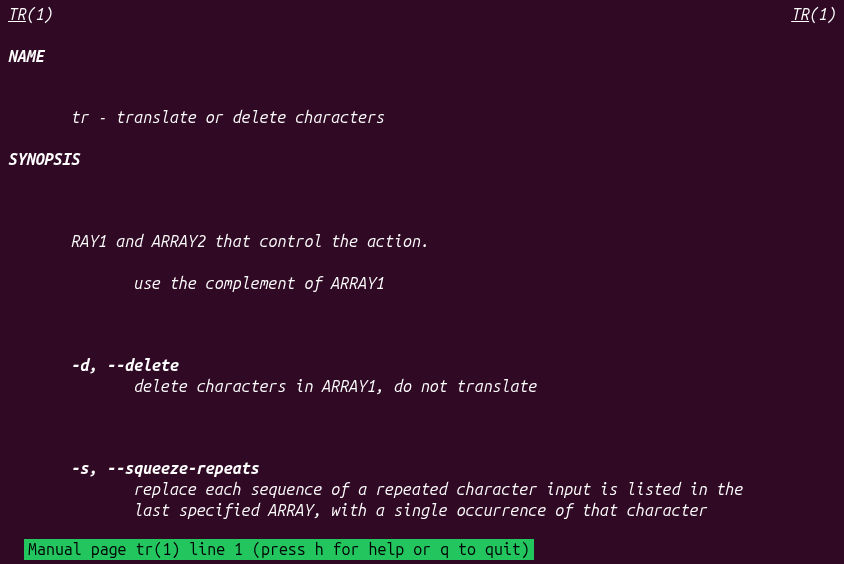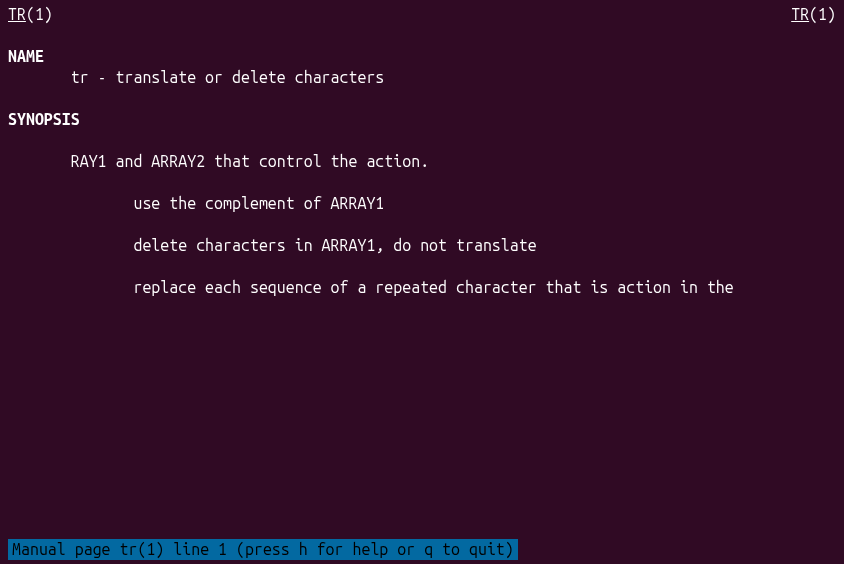--- a/index.html
+++ b/index.html
@@ -16,34 +16,35 @@
   }
   .terminal {
     padding: 4px 8px 0 8px;
     box-sizing: border-box;
     width: 100%;
     height: 100%;
     position: relative;
   }
   .line {
     white-space: pre;
+    font-style: italic;
   }
   .header-line {
     display: flex;
     justify-content: space-between;
   }
   .underline { text-decoration: underline; }
   .bold { font-weight: bold; }
-  .indent1 { padding-left: 7ch; }
+  .indent1 { padding-left: 7ch; margin-top: 40px; }
   .indent2 { padding-left: 14ch; }
   .statusbar {
     position: absolute;
-    left: 8px;
+    left: 24px;
     bottom: 4px;
-    background: #0369a1;
+    background: #22c55e;
     color: #000000;
     padding: 0 4px;
     white-space: pre;
   }
   .blank { height: 21px; }
 </style>
 </head>
 <body>
 
 <div class="terminal">
@@ -65,23 +66,26 @@
   <div class="blank"></div>
 
   <div class="line indent1">RAY1 and ARRAY2 that control the action.</div>
 
   <div class="blank"></div>
 
   <div class="line indent2">use the complement of ARRAY1</div>
 
   <div class="blank"></div>
 
+  <div class="line indent1 bold">-d, --delete</div>
   <div class="line indent2">delete characters in ARRAY1, do not translate</div>
 
   <div class="blank"></div>
 
-  <div class="line indent2">replace each sequence of a repeated character that is action in the</div>
+  <div class="line indent1 bold">-s, --squeeze-repeats</div>
+  <div class="line indent2">replace each sequence of a repeated character input is listed in the</div>
+  <div class="line indent2">last specified ARRAY, with a single occurrence of that character</div>
 
   <div class="blank"></div>
 
 
   <div class="statusbar">Manual page tr(1) line 1 (press h for help or q to quit)</div>
 </div>
 
 </body></html>

